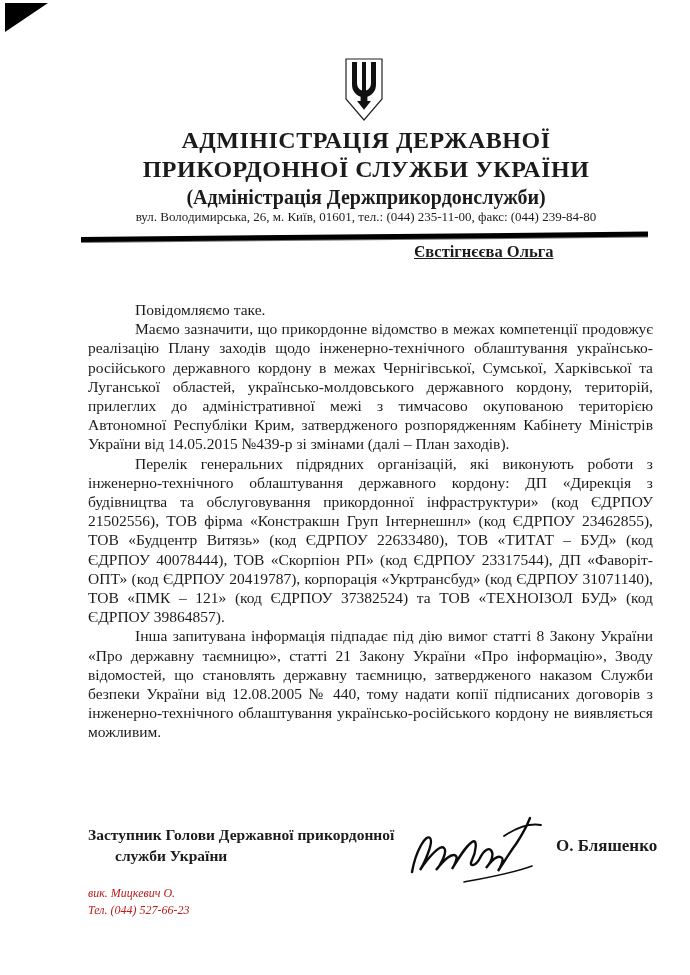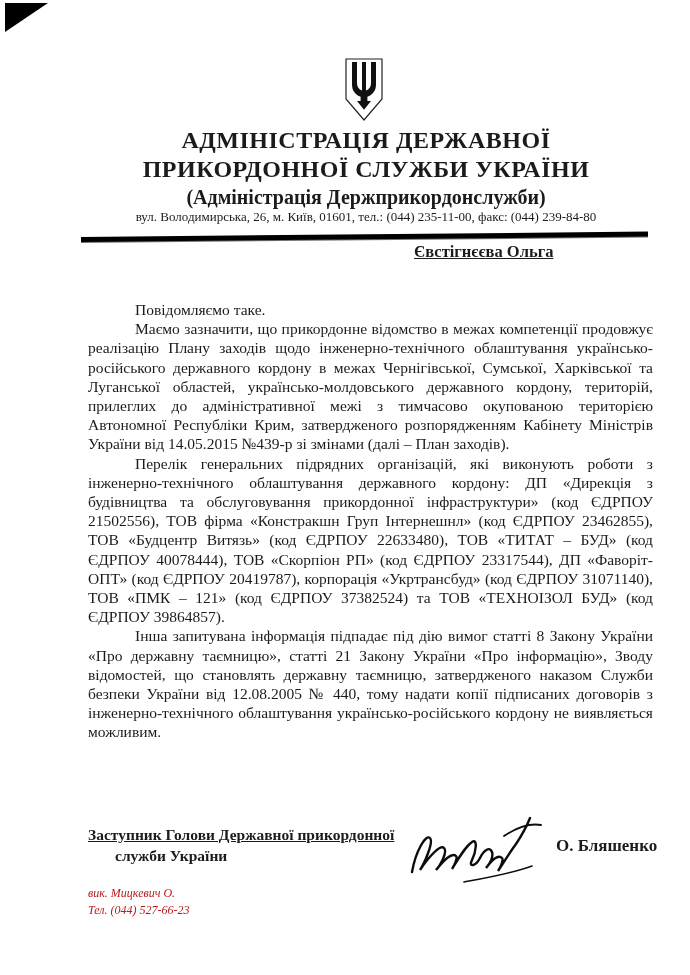--- a/index.html
+++ b/index.html
@@ -33,21 +33,21 @@
   }
   .recipient{position:absolute;left:394px;top:242px;font-size:16px;line-height:19.5px;margin-left:20px;}
   .recipient .name{font-weight:bold;font-size:16.5px;text-decoration:underline;}
   .recipient .em1{text-decoration:underline;}
   .bodytext{
     position:absolute;left:88px;top:300px;width:565px;
     font-size:15.5px;line-height:19.2px;text-align:justify;
   }
   .bodytext p{margin:0;text-indent:47px;}
   .sigpos{position:absolute;left:88px;font-weight:bold;font-size:15.5px;white-space:nowrap;}
-  .sigpos1{top:826px;text-decoration:underline;}
+  .sigpos1{top:826px;}
   .sigpos2{top:847px;margin-left:27px;}
   .scribble{position:absolute;left:406px;top:806px;width:138px;height:88px;}
   .signer{position:absolute;left:556px;top:836px;font-weight:bold;font-size:17px;white-space:nowrap;}
   .foot{position:absolute;left:88px;font-style:italic;font-size:12px;color:#b91c1c;white-space:nowrap;}
   .foot1{top:886px;}
   .foot2{top:903px;}
 </style>
 </head>
 <body>
 

